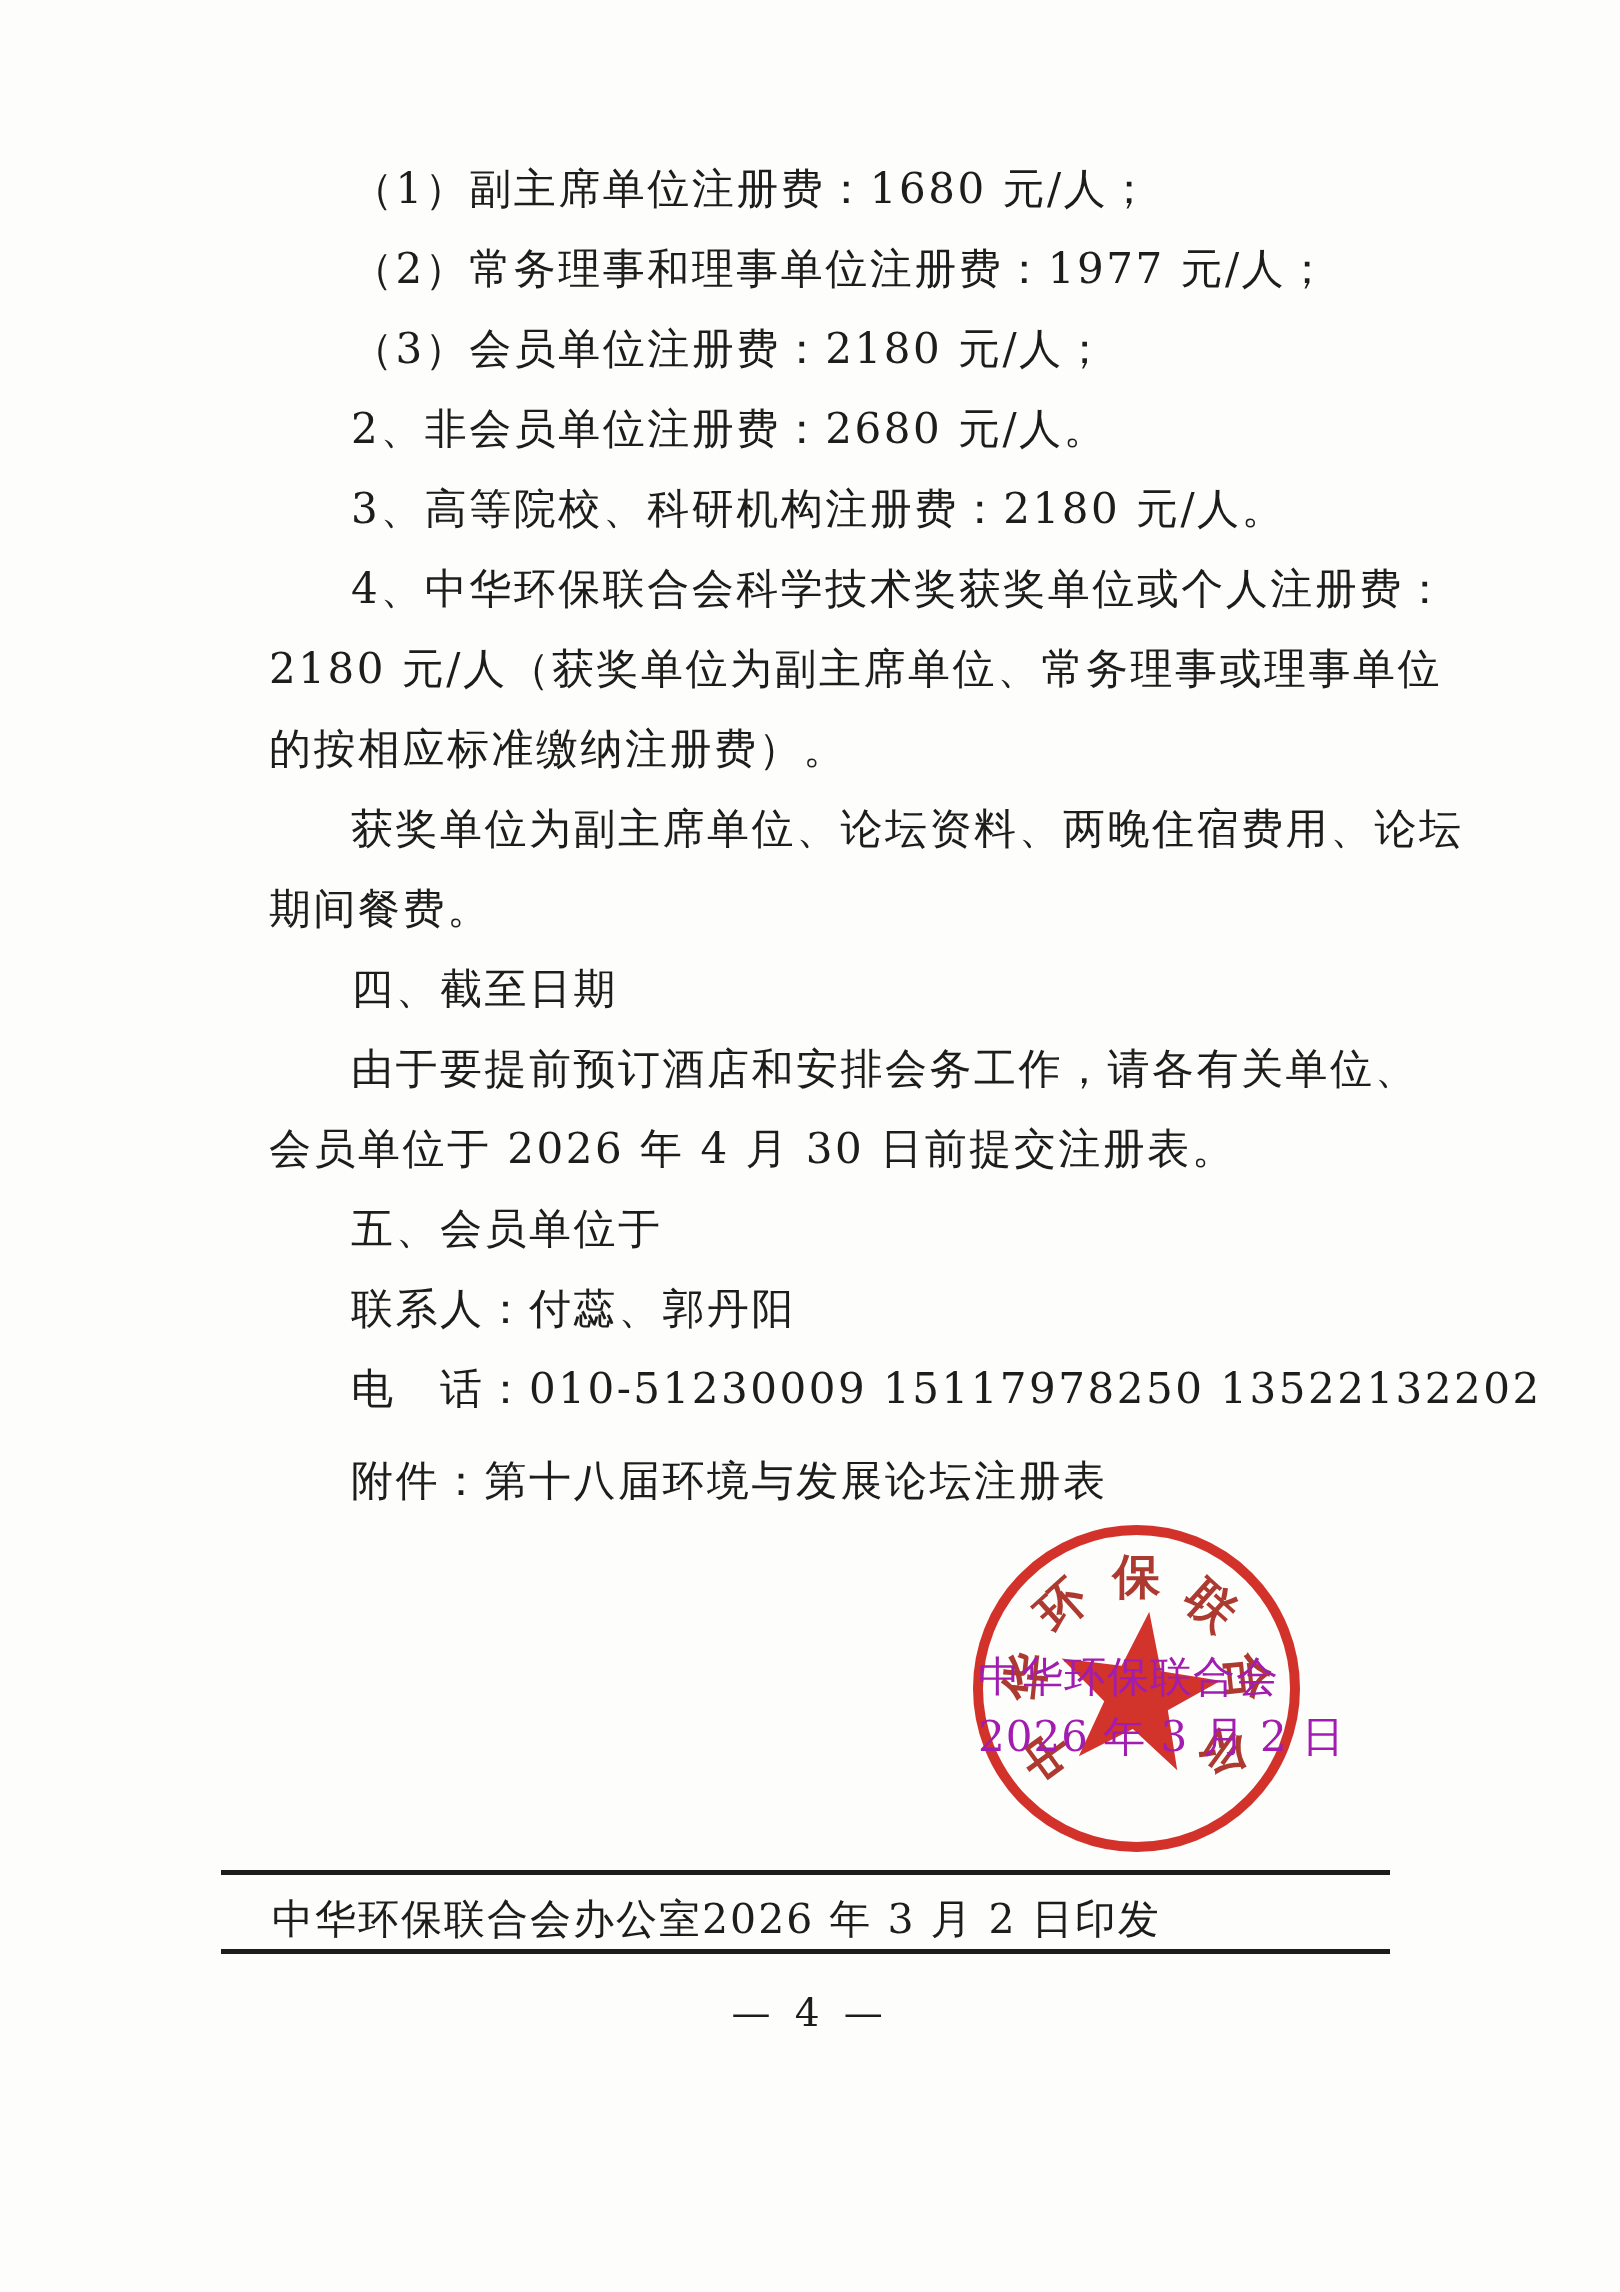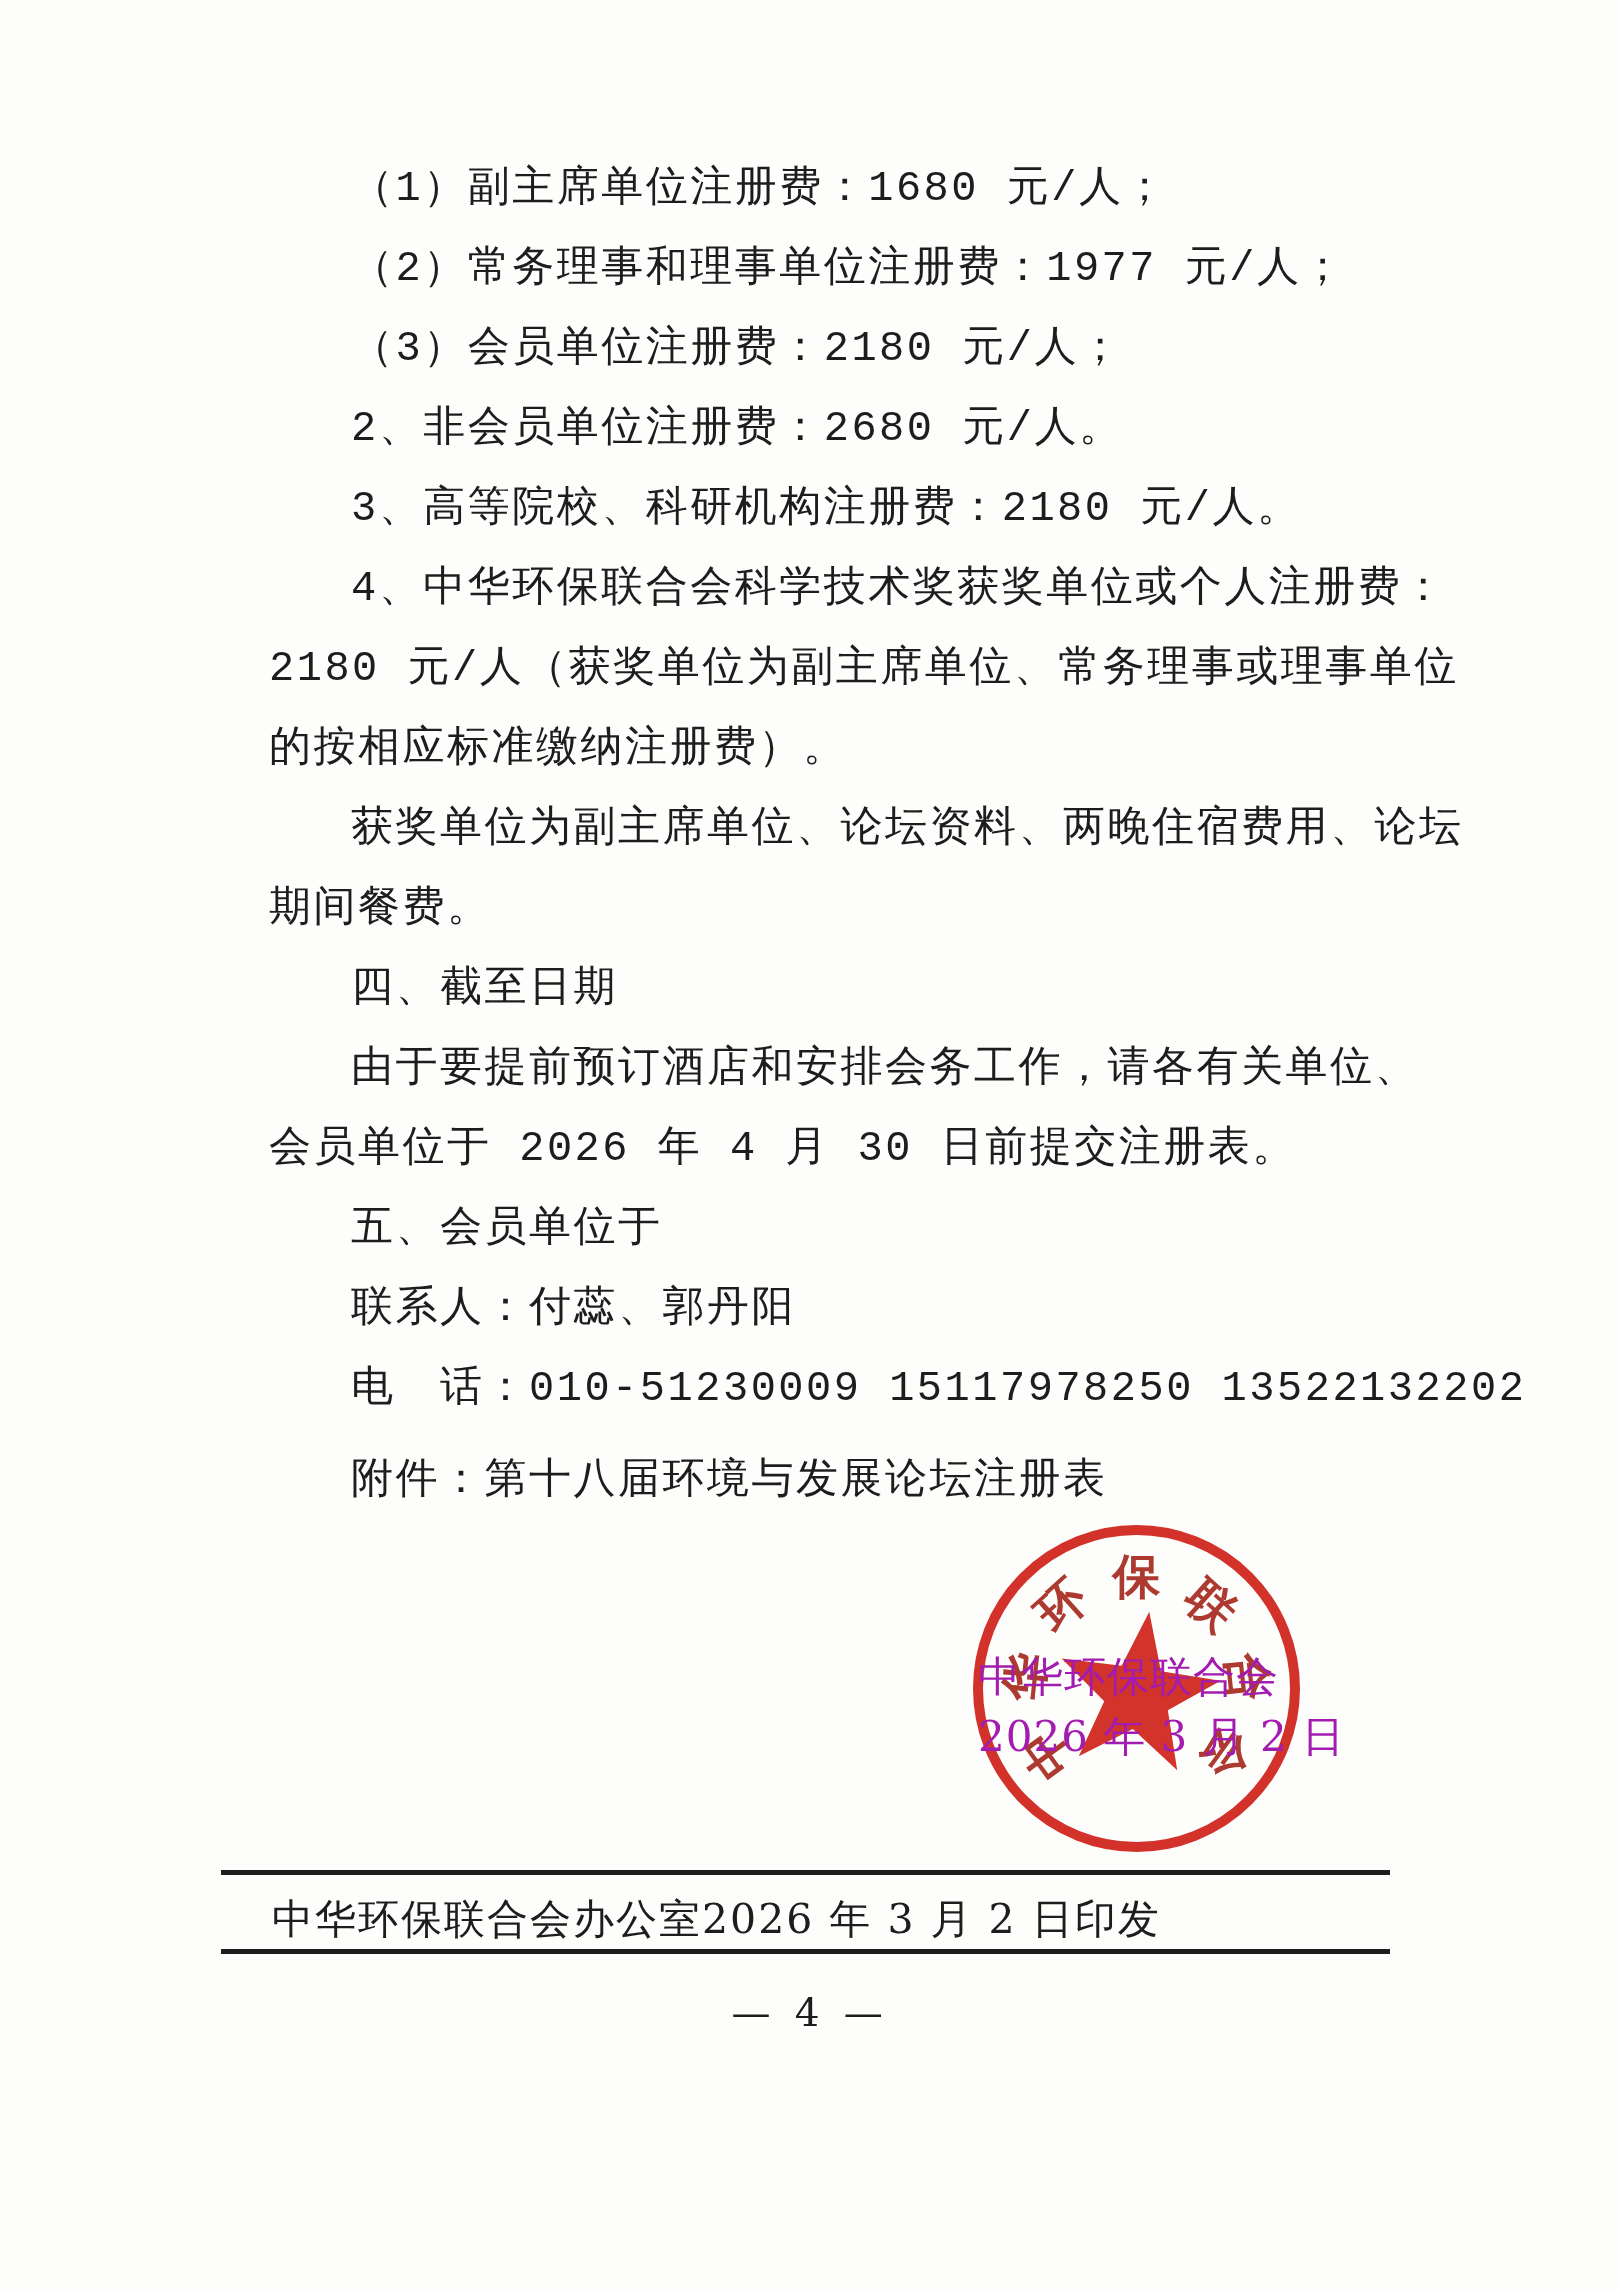--- a/index.html
+++ b/index.html
@@ -12,21 +12,21 @@
     overflow:hidden;
   }
   
   .body-text{
     position:absolute;
     left:269px; top:149px; width:1137px;
     font-size:42px;
     line-height:80px;
     letter-spacing:2.5px;
   }
-  .line{white-space:nowrap;font-family:Liberation Mono, monospace;}
+  .line{white-space:nowrap;}
   .line.indent{padding-left:82px;}
   .line.gap-before{margin-top:11.8px;}
   
   .seal{
     position:absolute;
     left:973px; top:1525px;
     width:327px; height:327px;
   }
   .seal-ring{
     position:absolute; inset:0;

